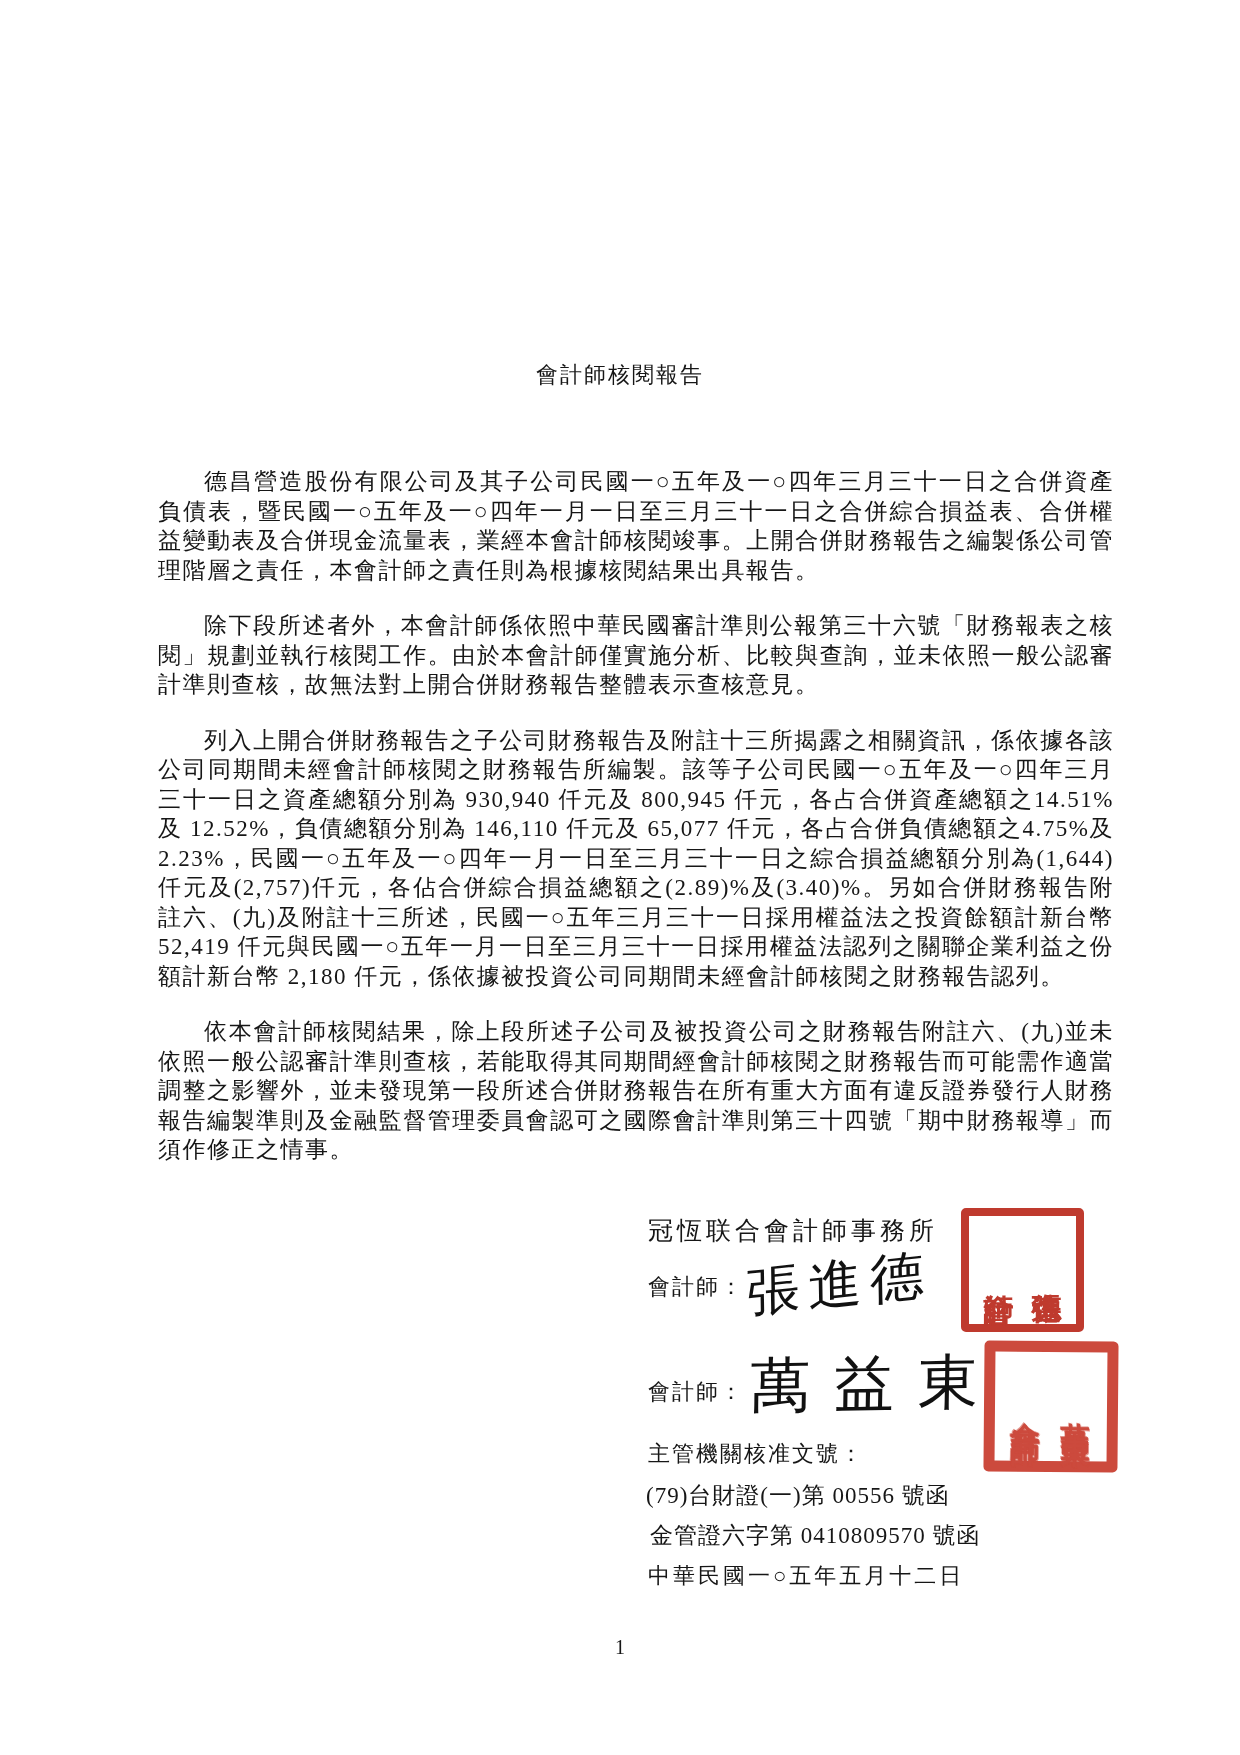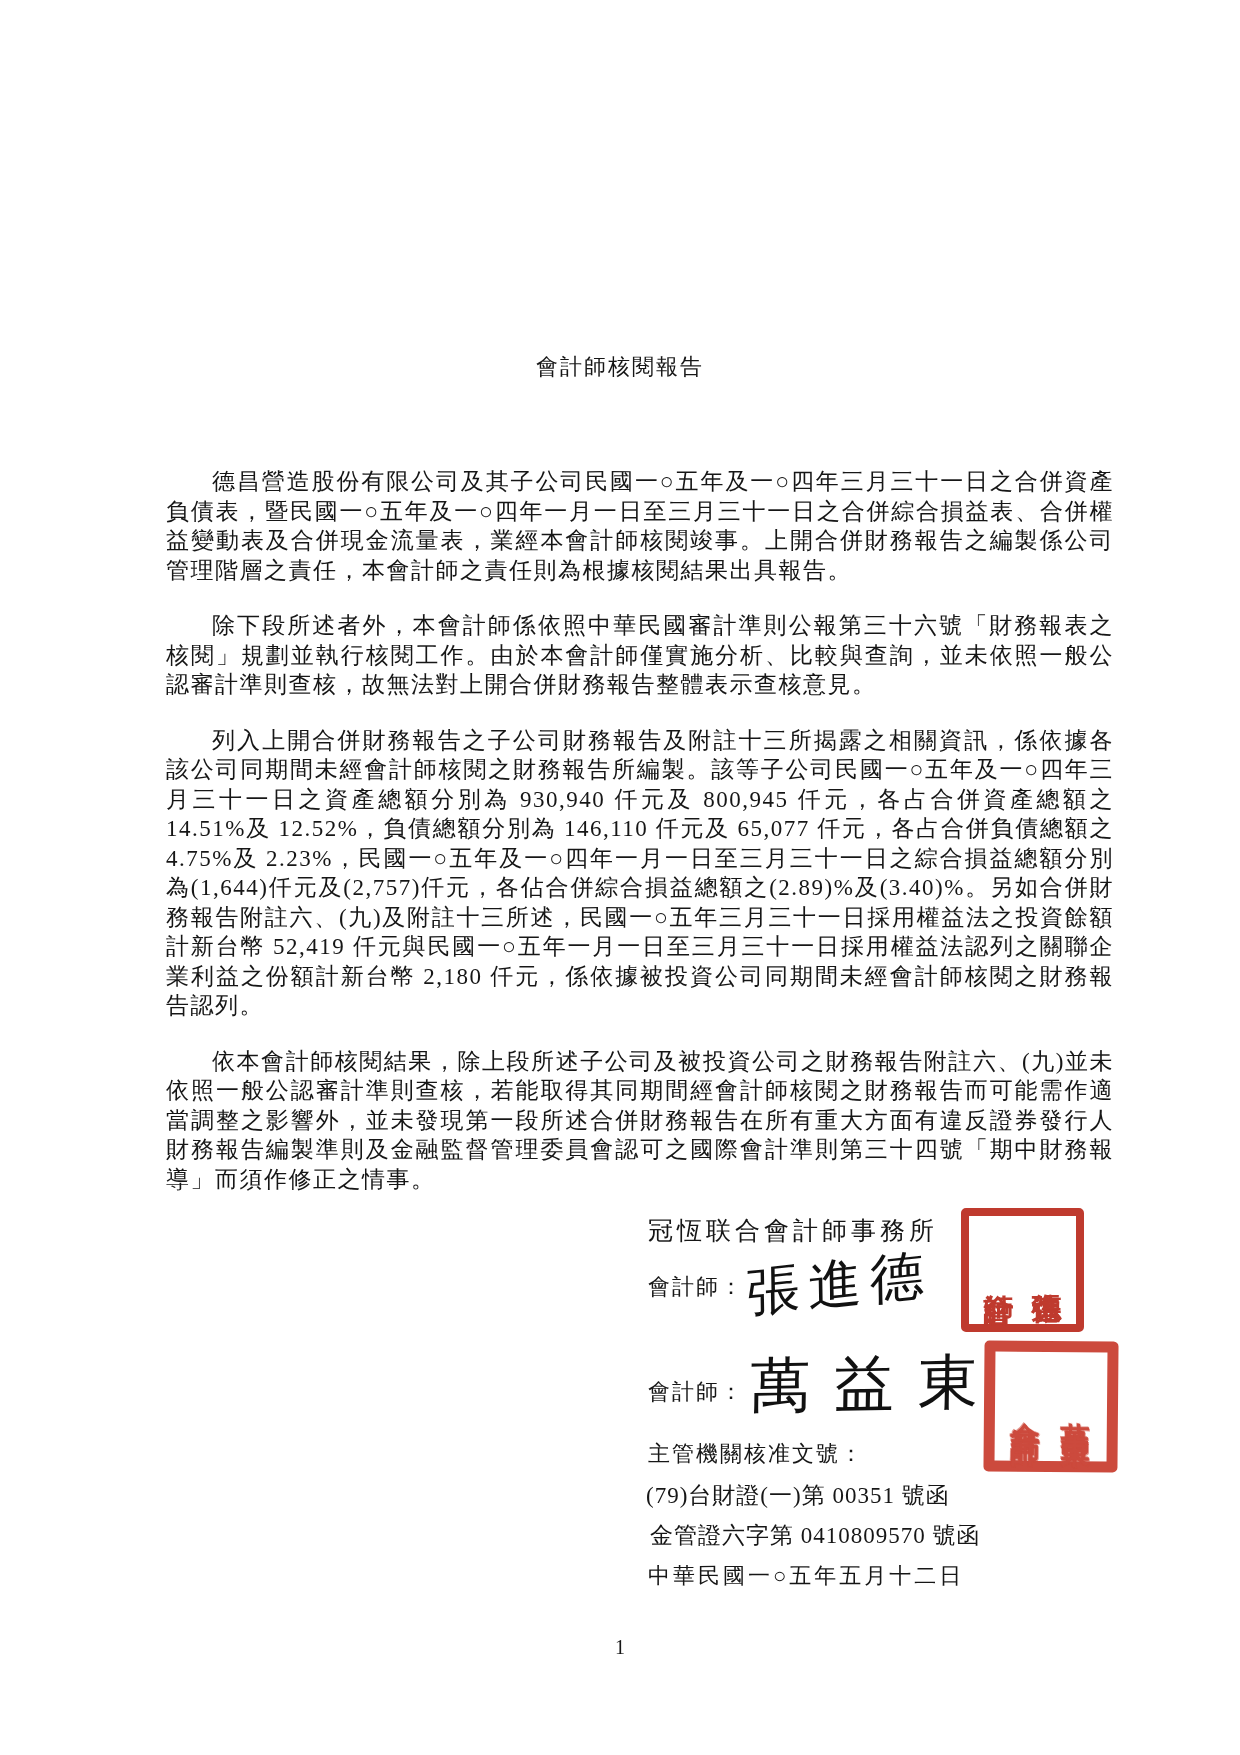--- a/index.html
+++ b/index.html
@@ -13,39 +13,39 @@
     font-family: "Liberation Serif", "DejaVu Serif", serif;
     overflow: hidden;
   }
   .title {
     position: absolute;
     top: 352px; left: 0; right: 0;
     text-align: center;
     font-size: 22px;
     font-weight: normal;
     letter-spacing: 2px;
-    margin: 0;
+    margin: 8px;
   }
   .addressee {
     position: absolute;
     top: 424px; left: 152px;
     font-size: 23px;
     letter-spacing: 2px;
   }
   .body-text {
     position: absolute;
     top: 467px; left: 152px;
     width: 962px;
     font-size: 23px;
     line-height: 29.5px;
     letter-spacing: 1.5px;
     text-align: justify;
   }
   .body-text p {
-    margin: 0 0 26px 14px;
+    margin: 0 0 26px 6px;
     text-indent: 2em;
   }
   .sig-row { position: absolute; font-size: 22px; letter-spacing: 2px; }
   .firm-name   { top: 1214px; left: 648px; font-size: 25px; letter-spacing: 4px; }
   .cpa-label-1 { top: 1272px; left: 648px; }
   .cpa-label-2 { top: 1377px; left: 648px; }
   .approval-label { top: 1439px; left: 648px; }
   .approval-1  { top: 1480px; left: 646px; font-size: 23px; letter-spacing: 1px; }
   .approval-2  { top: 1520px; left: 650px; font-size: 23px; letter-spacing: 1px; }
   .date-line   { top: 1561px; left: 648px; letter-spacing: 3px; }
@@ -143,19 +143,19 @@
   <div class="sig-row cpa-label-2">會計師：</div>
   <div class="handwriting sig-hand-2">萬益東</div>
   <div class="seal seal-2">
     <div class="seal-text">
       <span>萬益東</span>
       <span>會計師</span>
     </div>
   </div>
 
   <div class="sig-row approval-label">主管機關核准文號：</div>
-  <div class="sig-row approval-1">(79)台財證(一)第 00351 號函</div>
+  <div class="sig-row approval-1">(79)台財證(一)第 00556 號函</div>
   <div class="sig-row approval-2">金管證六字第 0410809570 號函</div>
   <div class="sig-row date-line">中華民國一○五年五月十二日</div>
 
   <div class="page-number">1</div>
 
 </div>
 
 </body></html>

